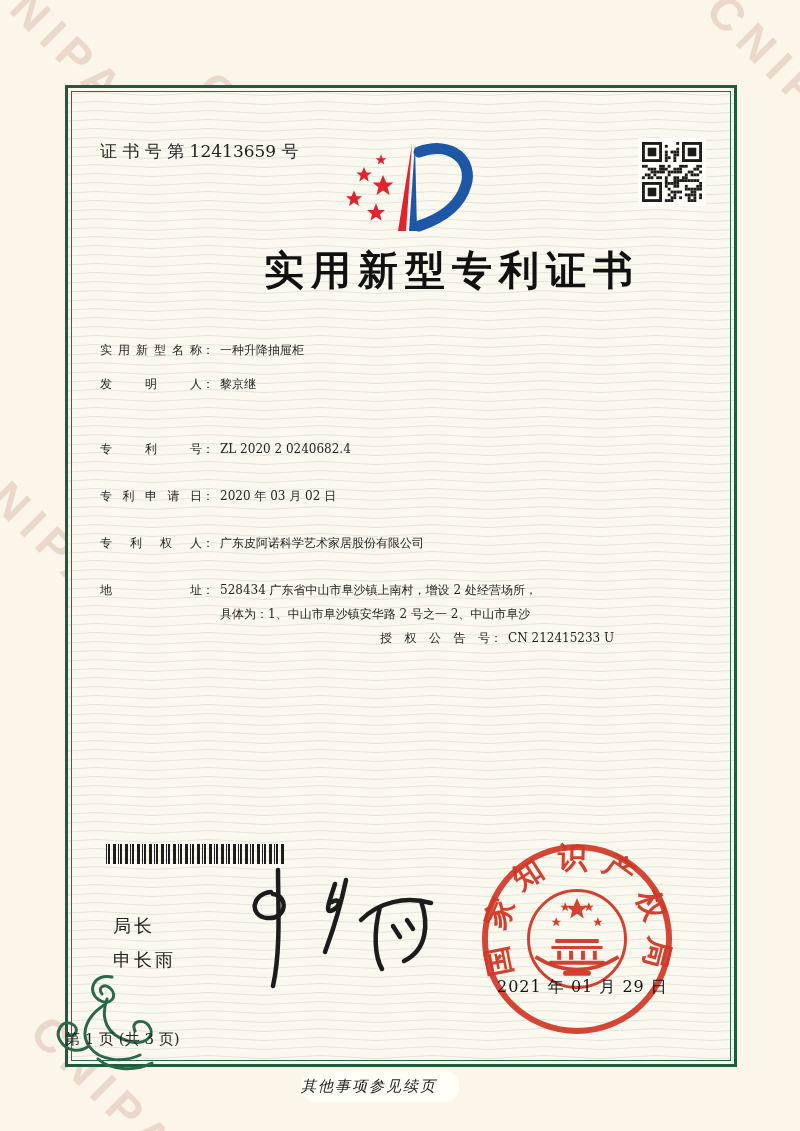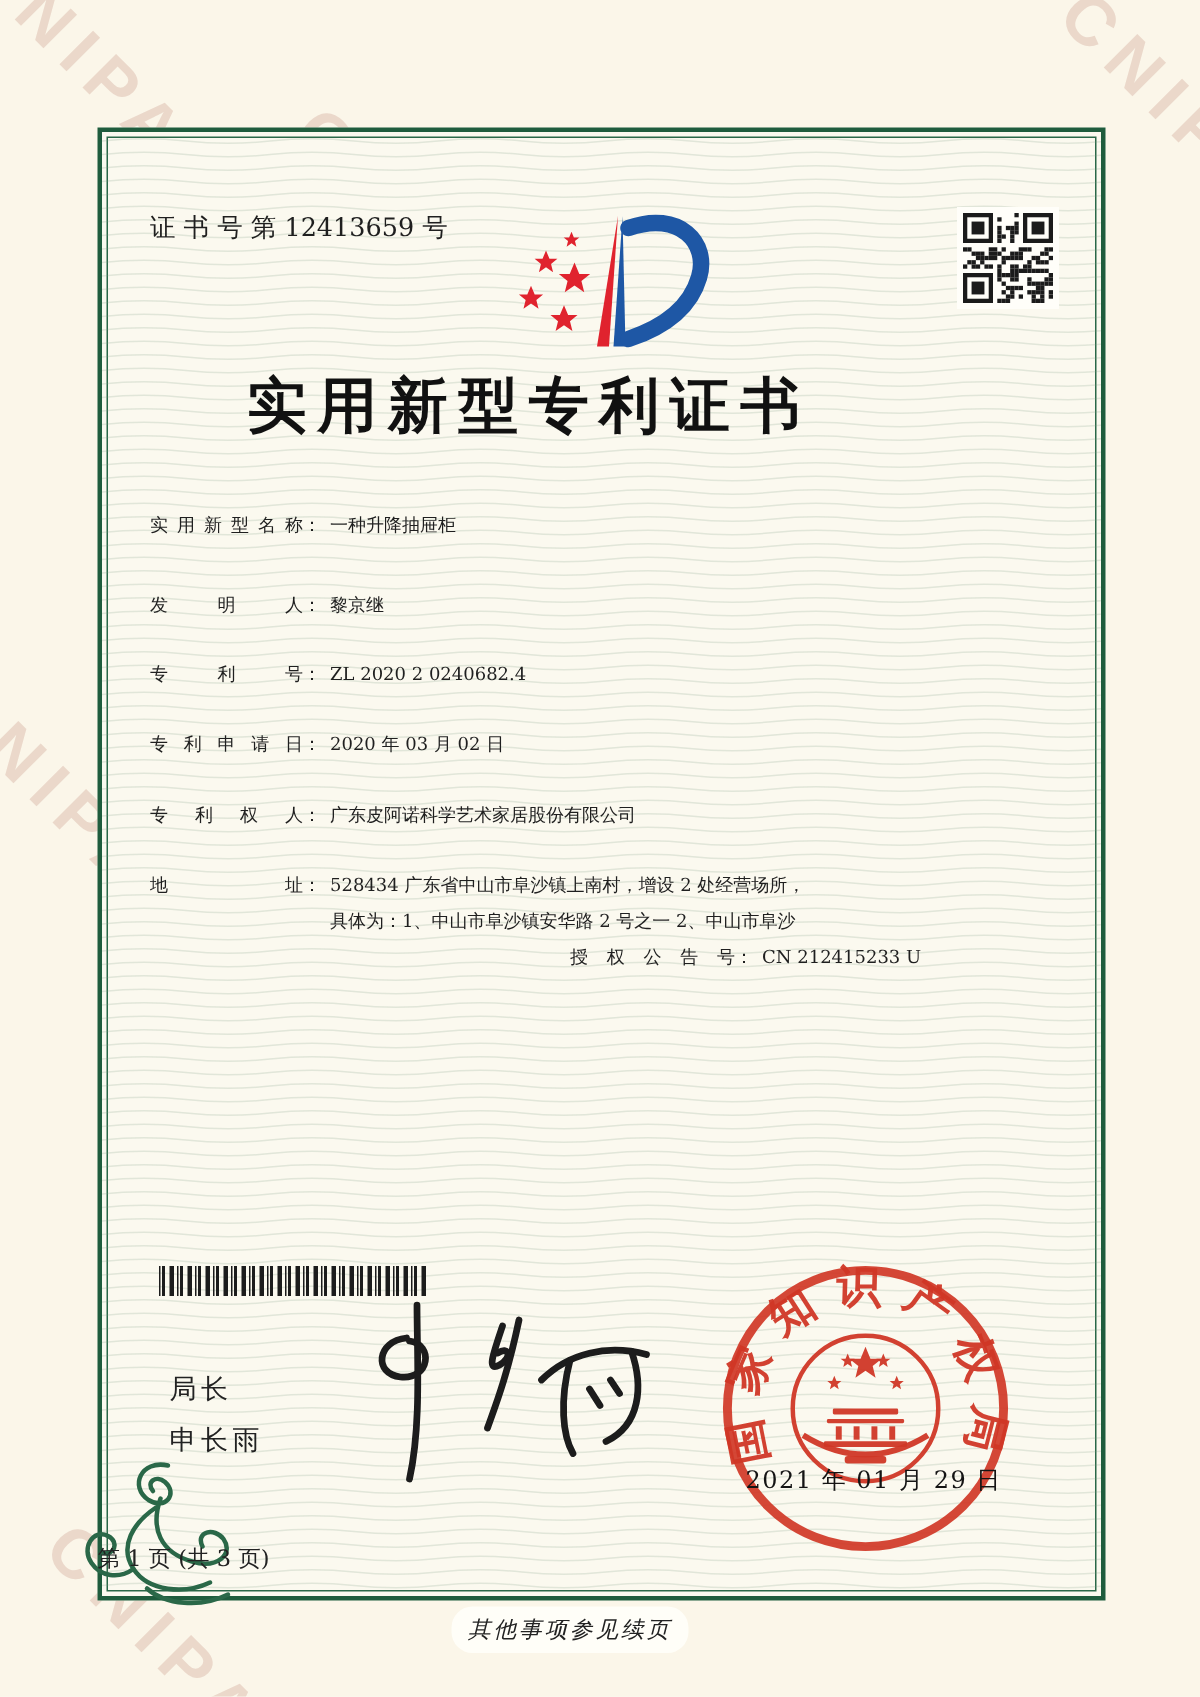--- a/index.html
+++ b/index.html
@@ -27,21 +27,21 @@
     position:absolute;left:3px;top:3px;right:3px;bottom:3px;
     border:1px solid #2a6848;
   }
   .waves{position:absolute;left:0;top:0;width:100%;height:100%;overflow:hidden;}
   
   .cert-no{position:absolute;left:100px;top:140px;font-size:17px;}
   .logo{position:absolute;left:333px;top:128px;}
   .qr-box{position:absolute;left:638px;top:138px;width:68px;height:68px;background:#fffef9;padding:0;}
   .qr-box svg{position:absolute;left:4px;top:4px;}
   .doc-title{
-    position:absolute;left:65px;top:243px;width:575px;text-align:center;
+    position:absolute;left:65px;top:243px;width:575px;text-align:right;
     font-size:40px;font-weight:700;letter-spacing:7px;color:#111;
   }
   
   .row{position:absolute;left:100px;width:610px;font-size:12px;line-height:24px;}
   .lbl{display:inline-block;width:102px;text-align:justify;text-align-last:justify;vertical-align:top;}
   .col{vertical-align:top;}
   .val{display:inline-block;margin-left:6px;white-space:pre-line;vertical-align:top;max-width:470px;}
   .pair2{position:absolute;left:280px;top:0;}
   .pair2 .lbl{width:110px;}
   
@@ -59,21 +59,21 @@
   
   .seal{position:absolute;left:478px;top:840px;}
   .seal-date{
     position:absolute;left:497px;top:977px;width:150px;text-align:center;
     font-size:16px;color:#141414;letter-spacing:1px;white-space:nowrap;
   }
   
   .page-num{position:absolute;left:65px;top:1030px;width:672px;font-size:15px;color:#222;}
   .note-box{
     position:absolute;left:301px;top:1071px;width:158px;height:31px;
-    background:#fffef8;text-align:center;line-height:31px;
+    background:#fffef8;text-align:left;line-height:31px;
     font-size:15px;font-style:italic;letter-spacing:2px;color:#222;border-radius:14px;
   }
   .corner-flourish{position:absolute;left:50px;top:973px;}
 </style>
 </head>
 <body>
 
 <div class="wm" style="left:-38px;top:8px;">CNIPA</div>
 <div class="wm" style="left:178px;top:118px;">CNIPA</div>
 <div class="wm" style="left:688px;top:40px;">CNIPA</div>
@@ -349,21 +349,21 @@
         <rect x="2" y="16" width="3" height="3" fill="#1b1b1b"></rect>
       </g>
     </svg>
 </div>
 
 <div class="doc-title">实用新型专利证书</div>
 
 <div class="row" style="top:338px">
   <span class="lbl">实用新型名称</span><span class="col">：</span><span class="val">一种升降抽屉柜</span>
 </div>
-<div class="row" style="top:391px">
+<div class="row" style="top:372px">
   <span class="lbl">发明人</span><span class="col">：</span><span class="val">黎京继</span>
 </div>
 <div class="row" style="top:437px">
   <span class="lbl">专利号</span><span class="col">：</span><span class="val">ZL 2020 2 0240682.4</span>
 </div>
 <div class="row" style="top:484px">
   <span class="lbl">专利申请日</span><span class="col">：</span><span class="val">2020 年 03 月 02 日</span>
 </div>
 <div class="row" style="top:531px">
   <span class="lbl">专利权人</span><span class="col">：</span><span class="val">广东皮阿诺科学艺术家居股份有限公司</span>

